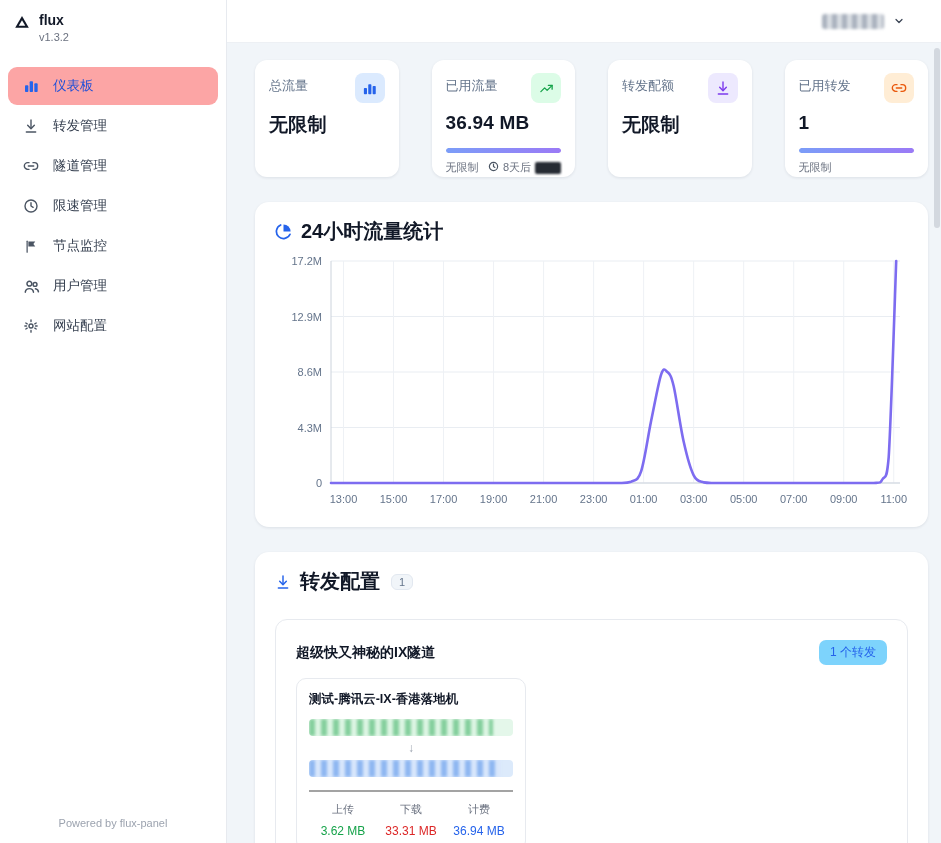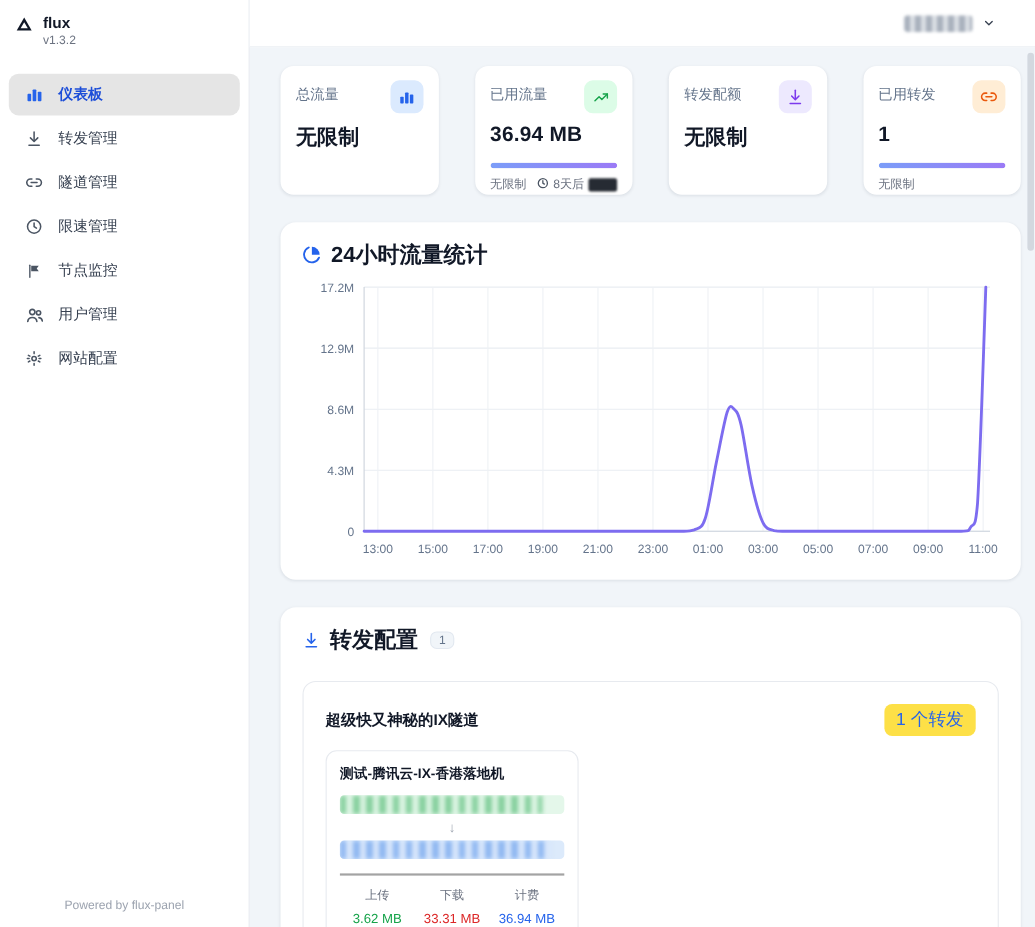--- a/index.html
+++ b/index.html
@@ -8,21 +8,21 @@
   .app{display:flex;width:941px;height:843px}
 
   
   .sidebar{width:227px;min-width:227px;background:#fff;border-right:1px solid #e7eaef;display:flex;flex-direction:column;padding:12px 8px 10px}
   .logo-row{display:flex;align-items:flex-start;gap:9px;padding:0 6px;margin-bottom:24px}
   .logo-glyph{width:16px;height:16px;margin-top:2px}
   .logo-name{font-weight:bold;font-size:14px;color:#111827}
   .logo-ver{font-size:11px;color:#6b7280;margin-top:3px}
   .nav-item{display:flex;align-items:center;gap:13px;height:38px;padding:0 14px;border-radius:9px;margin-bottom:2px;color:#374151;font-size:13.5px;cursor:pointer}
   .nav-item .icon{width:18px;height:18px;display:flex;align-items:center;justify-content:center;color:#4b5563}
-  .nav-item.active{background:#e5e5e5;color:#1d4ed8;font-weight:bold}
+  .nav-item.active{background:#fca5a5;color:#1d4ed8;font-weight:normal}
   .nav-item.active .icon{color:#2563eb}
   .sidebar-footer{margin-top:auto;text-align:center;font-size:11px;color:#9ca3af;padding-bottom:4px}
 
   
   main{flex:1;display:flex;flex-direction:column;position:relative;min-width:0}
   .topbar{height:43px;background:#fff;border-bottom:1px solid #edf0f4;display:flex;align-items:center;justify-content:flex-end;padding:0 36px}
   .user-chip{display:flex;align-items:center;gap:9px;cursor:pointer}
   .mask-user{width:62px;height:15px;border-radius:3px;background:repeating-linear-gradient(90deg,#a9b1bd 0 5px,#d9dde3 5px 10px);filter:blur(1.5px)}
   .content{flex:1;padding:17px 13px 0 28px;overflow:hidden}
 
@@ -43,21 +43,21 @@
   .card{background:#fff;border-radius:14px;box-shadow:0 1px 3px rgba(16,24,40,.09);padding:16px 20px;margin-bottom:25px}
   .card-head{display:flex;align-items:center;gap:9px;margin-bottom:8px}
   .card-title{font-size:20px;font-weight:bold}
   .count-chip{font-size:11px;color:#64748b;background:#f1f5f9;border:1px solid #e2e8f0;border-radius:6px;padding:1px 7px;margin-left:2px}
   #chart{display:block;margin-top:6px}
 
   
   .group-card{border:1px solid #e7eaef;border-radius:12px;padding:20px;margin-top:24px}
   .group-head{display:flex;justify-content:space-between;align-items:center}
   .group-title{font-size:14px;font-weight:bold}
-  .blue-badge{font-size:16px;color:#2563eb;background:#fde047;border-radius:7px;padding:4px 11px}
+  .blue-badge{font-size:12px;color:#2563eb;background:#7dd3fc;border-radius:7px;padding:4px 11px}
   .tunnel-card{width:230px;border:1px solid #e7eaef;border-radius:10px;padding:12px;margin-top:13px;background:#fff}
   .tunnel-name{font-size:12.5px;font-weight:bold;margin-bottom:11px}
   .addr{height:17px;border-radius:4px;overflow:hidden;position:relative}
   .addr i{position:absolute;inset:0;display:block;filter:blur(1.7px)}
   .addr-green{background:#e4f7ea}
   .addr-green i{background:repeating-linear-gradient(90deg,#84cf9c 0 6px,#ddf5e4 6px 12px);right:10%}
   .addr-blue{background:#dcEAfb;background:#dceafb}
   .addr-blue i{background:repeating-linear-gradient(90deg,#8db6f1 0 6px,#d9e7fb 6px 12px);right:6%}
   .arrow-down{text-align:center;color:#9ca3af;font-size:12px;margin:5px 0}
   .tunnel-stats{display:flex;border-top:2px solid #a3a3a3;margin-top:13px;padding-top:10px}

